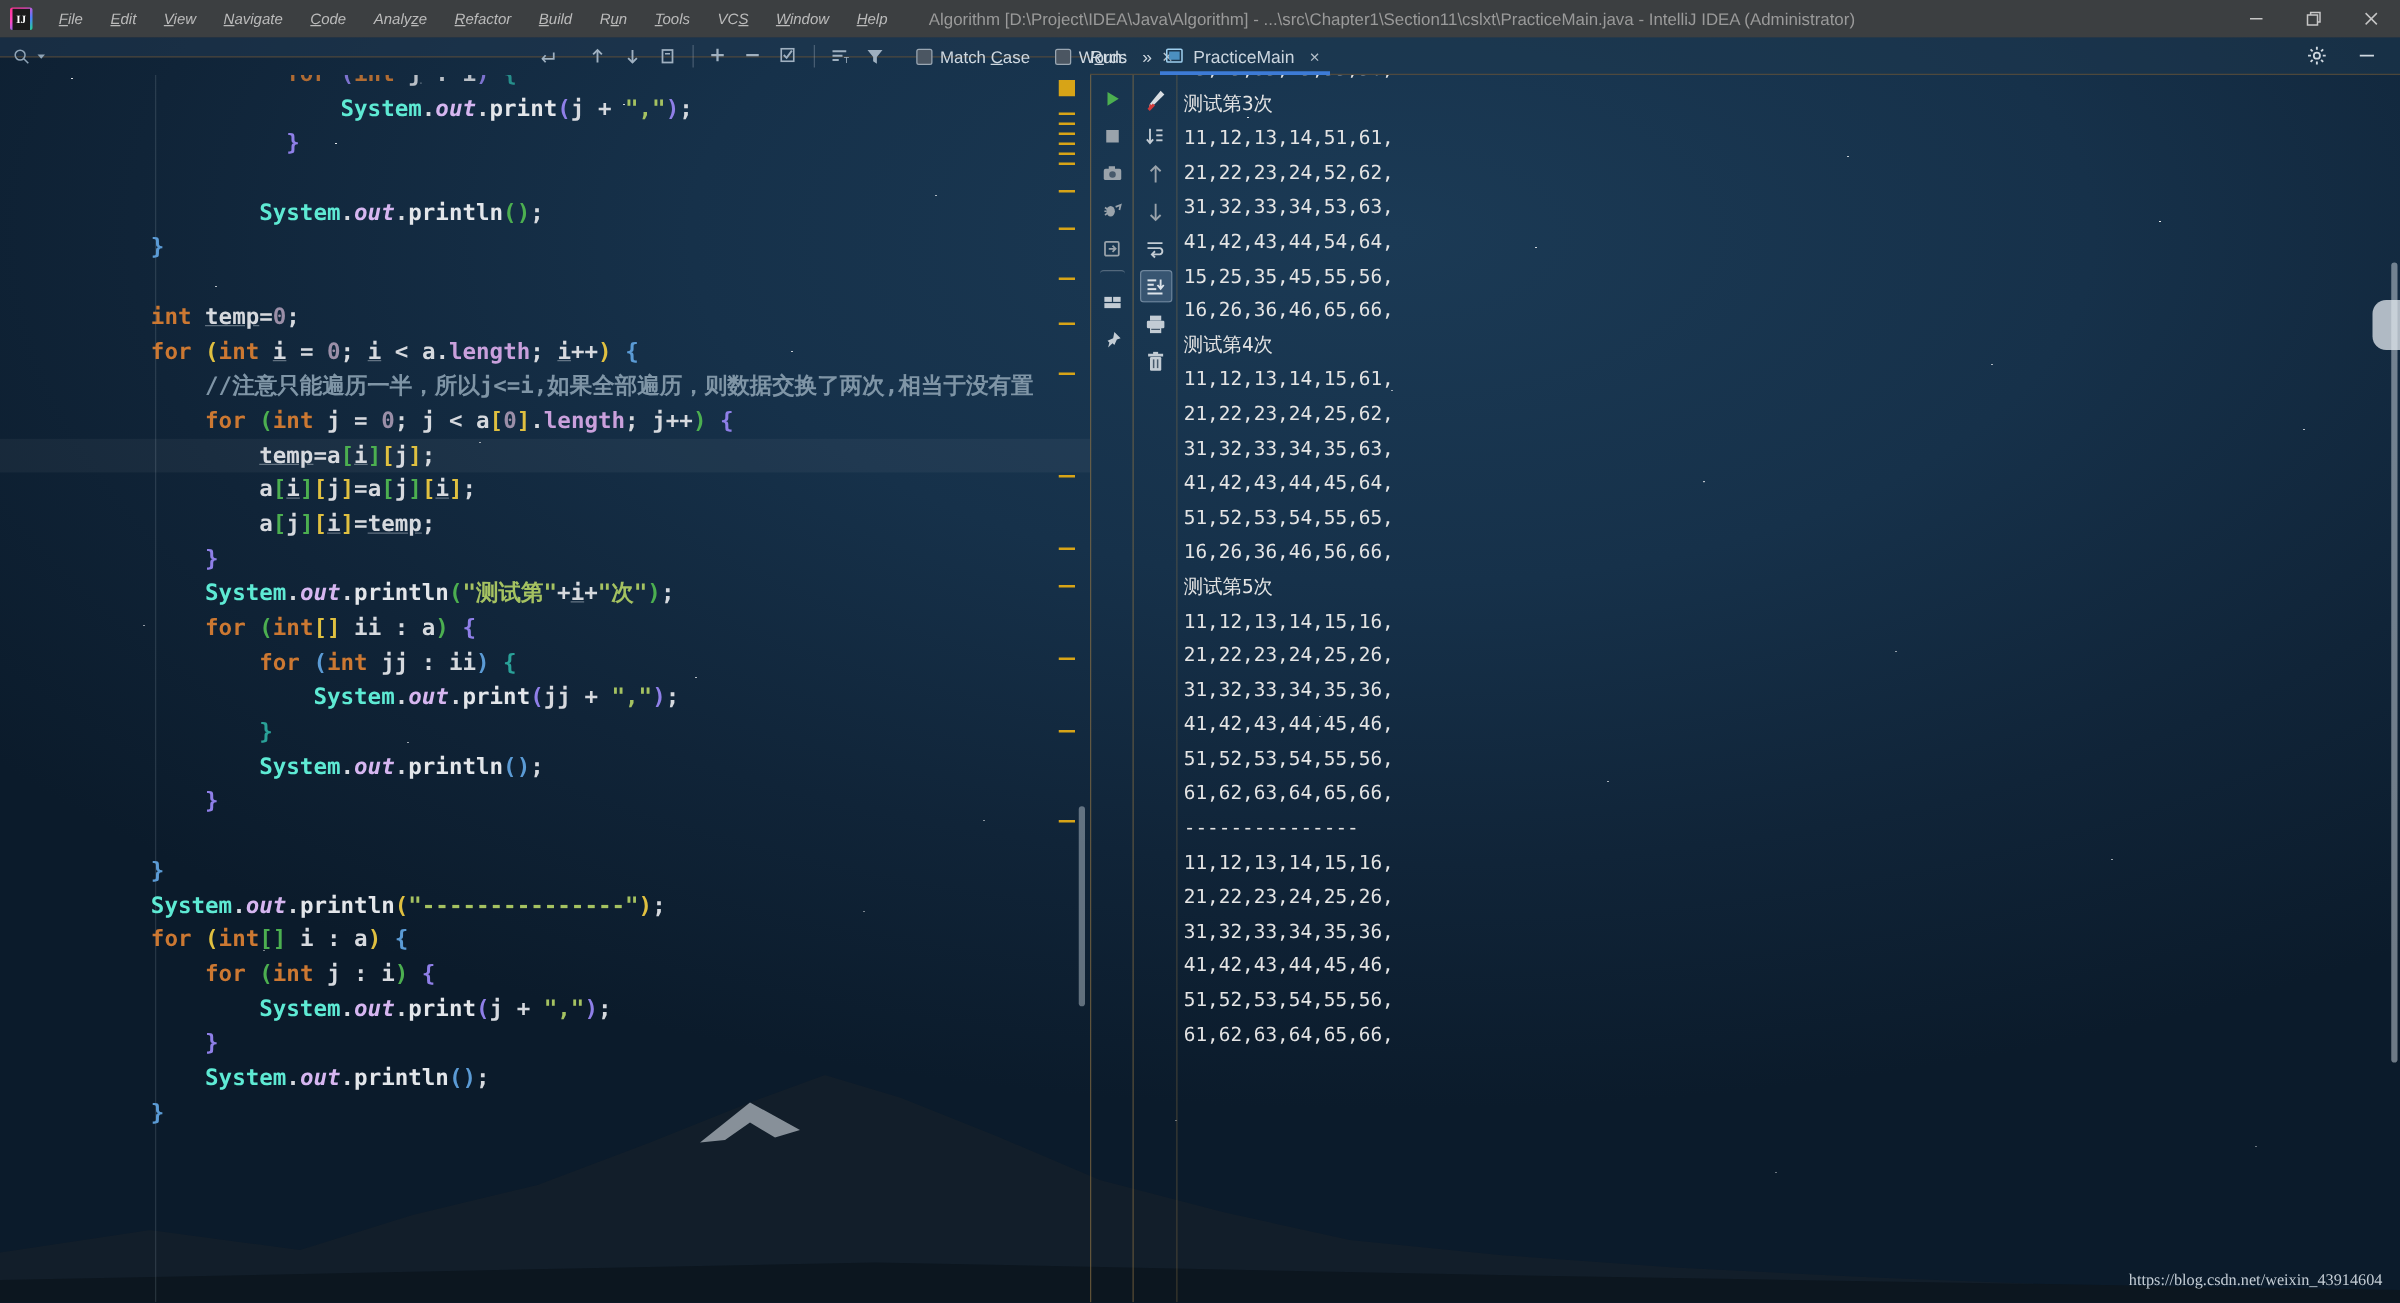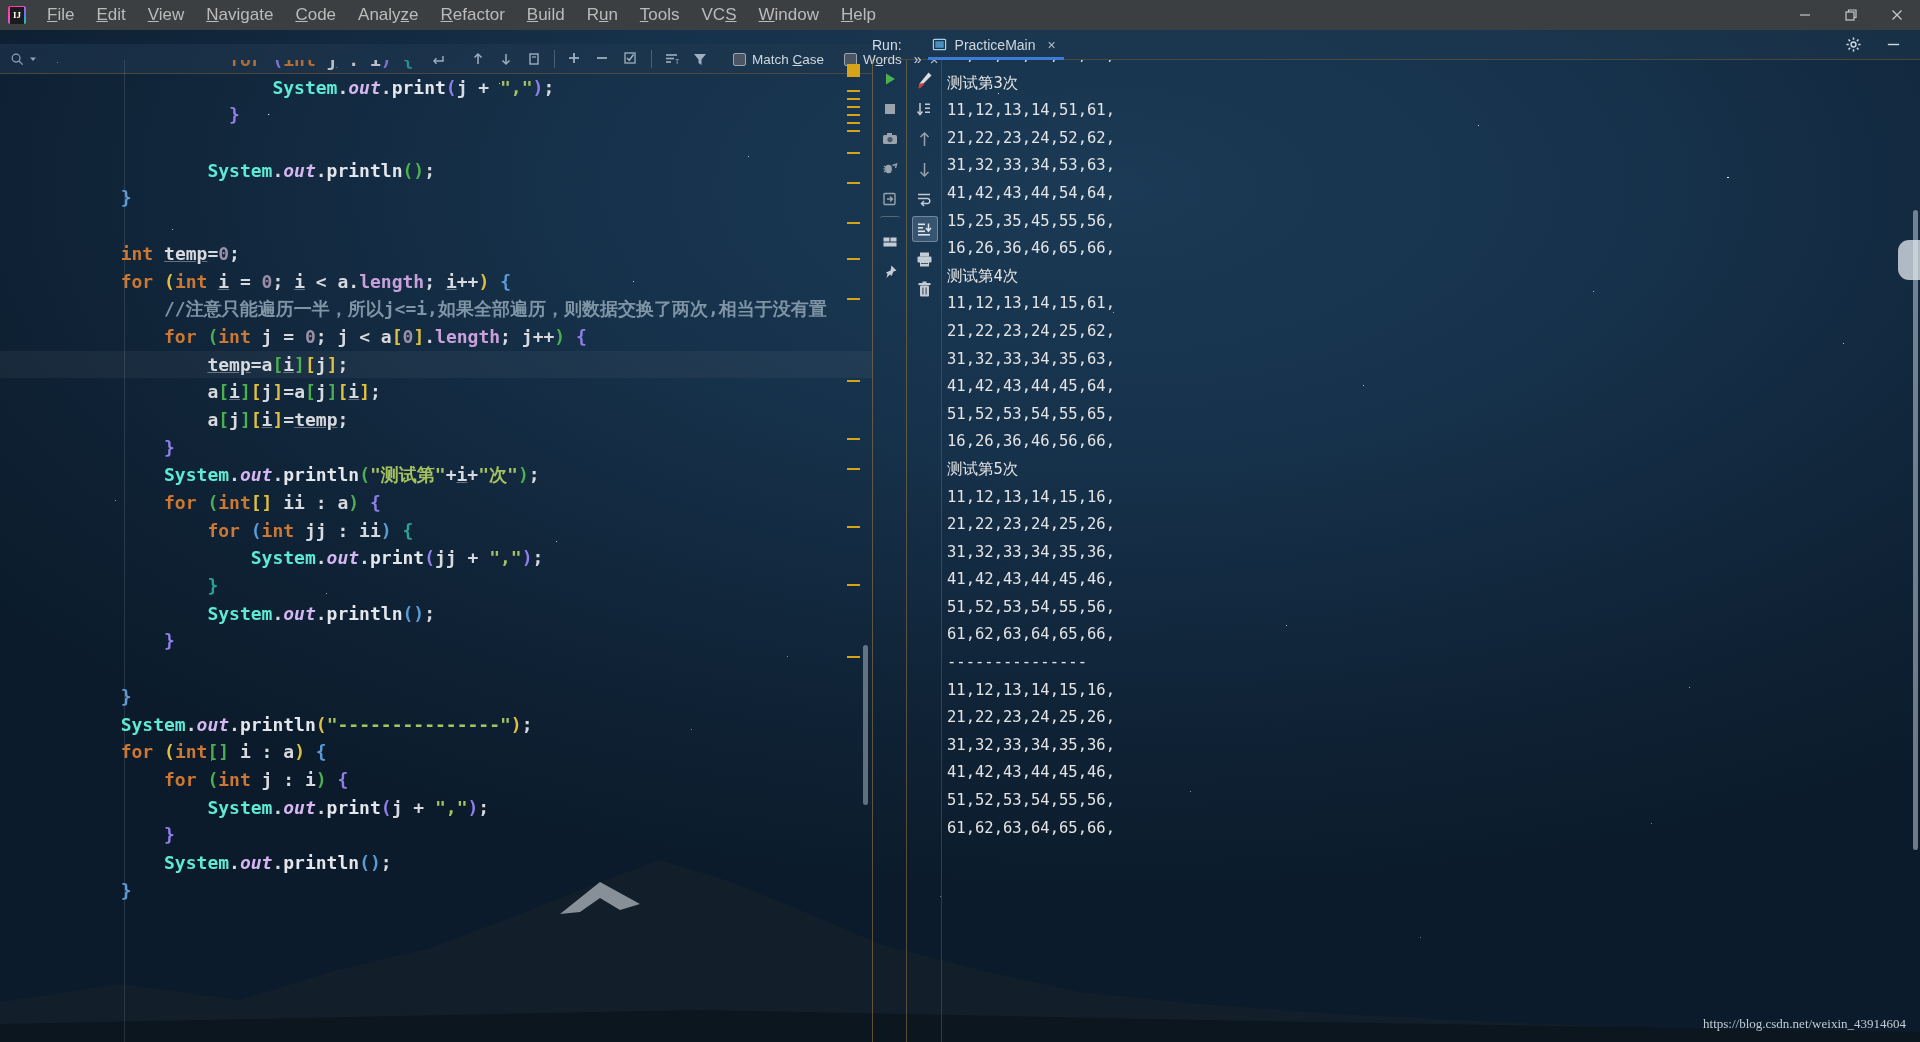--- a/index.html
+++ b/index.html
@@ -68,43 +68,43 @@
     border-radius: 2px; position: relative; overflow: hidden;
     background: linear-gradient(135deg,#ff318c 0%,#fb48c4 35%,#4b7ffd 70%,#21d789 100%);
   }
   .ij-logo b {
     position: absolute; left: 2px; top: 1px; width: 14px; height: 28px;
     background: #1b1b1b; color: #fff; font-size: 9px; line-height: 16px;
     text-align: center; font-family: "Liberation Serif", serif; font-weight: 700;
   }
   .menu { display: flex; align-items: center; gap: 0px; }
   .menu-item {
-    padding: 4px 11px; color: #bbbbbb; font-size: 17px; white-space: nowrap;
+    padding: 4px 11px; color: #bbbbbb; font-size: 12px; white-space: nowrap; font-style: italic;
   }
   .menu-item .u { text-decoration: underline; }
   .win-title {
     margin-left: 22px; color: #9a9a9a; font-size: 13.5px; white-space: nowrap;
   }
   .win-btns { position: absolute; right: 0; top: 0; height: 30px; display: flex; }
   .win-btn {
     width: 46px; height: 30px; display: flex; align-items: center; justify-content: center;
     color: #c6c6c6;
   }
   .win-btn svg { display: block; }
 
   
   .toolrow {
     position: absolute; left: 0; top: 30px; width: 1920px; height: 30px;
     display: flex; align-items: stretch;
   }
   .findbar {
-    position: relative; width: 872px; height: 30px;
+    position: relative; width: 872px; height: 16px;
     background: rgba(32,57,80,0.55);
     border-bottom: 1px solid rgba(120,90,50,0.55);
-    display: flex; align-items: center; color: #c9d3dc; font-size: 13px; margin-top: 14px;
+    display: flex; align-items: center; color: #c9d3dc; font-size: 13px;
   }
   .find-input {
     position: absolute; left: 10px; top: 4px; width: 400px; height: 22px;
     display: flex; align-items: center; gap: 4px; color: #8fa4b6;
   }
   .find-actions { position: absolute; left: 425px; top: 2px; display: flex; align-items: center; gap: 2px; }
   .ticon {
     width: 26px; height: 26px; display: flex; align-items: center; justify-content: center;
     color: #9fb0c0;
   }
@@ -255,20 +255,21 @@
       <div class="menu-item"><span class="u">C</span>ode</div>
       <div class="menu-item">Analy<span class="u">z</span>e</div>
       <div class="menu-item"><span class="u">R</span>efactor</div>
       <div class="menu-item"><span class="u">B</span>uild</div>
       <div class="menu-item">R<span class="u">u</span>n</div>
       <div class="menu-item"><span class="u">T</span>ools</div>
       <div class="menu-item">VC<span class="u">S</span></div>
       <div class="menu-item"><span class="u">W</span>indow</div>
       <div class="menu-item"><span class="u">H</span>elp</div>
     </div>
+    <div class="win-title">Algorithm [D:\Project\IDEA\Java\Algorithm] - ...\src\Chapter1\Section11\cslxt\PracticeMain.java - IntelliJ IDEA (Administrator)</div>
     <div class="win-btns">
       <div class="win-btn">
         <svg width="14" height="14" viewBox="0 0 14 14">
             <line x1="2" y1="7" x2="12" y2="7" stroke="currentColor" stroke-width="1.2"></line>
           </svg>
       </div>
       <div class="win-btn">
         <svg width="14" height="14" viewBox="0 0 14 14">
           <rect x="2" y="4" width="8" height="8" fill="none" stroke="currentColor" stroke-width="1.2"></rect>
           <path d="M4.5 4 V2 H12 V9.5 H10" fill="none" stroke="currentColor" stroke-width="1.2"></path>

